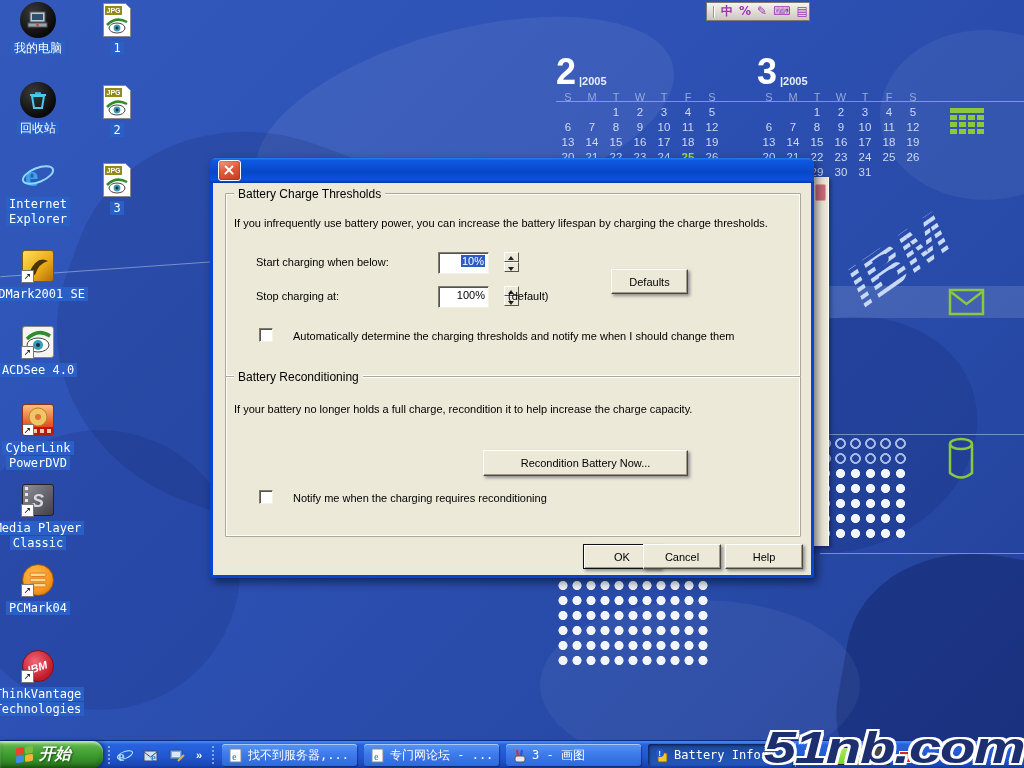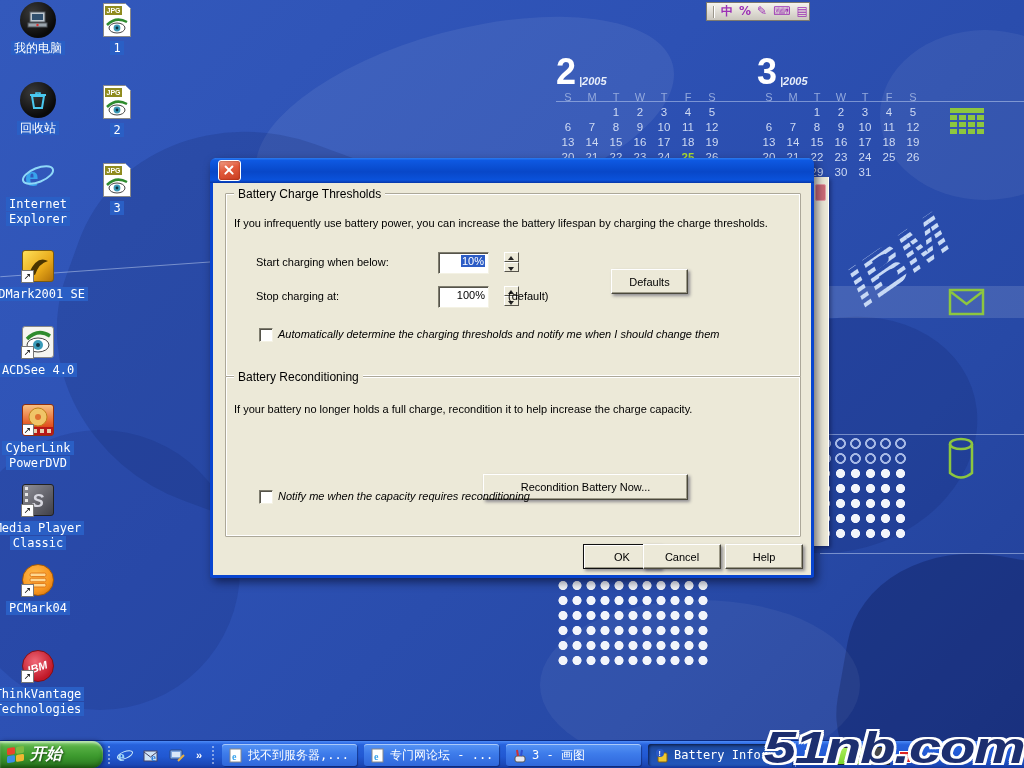--- a/index.html
+++ b/index.html
@@ -6,21 +6,21 @@
     font-family:"Liberation Sans",sans-serif;}
   .desktop{position:absolute;inset:0;width:1024px;height:768px;overflow:hidden;
     background:linear-gradient(135deg,#3359BC 0%,#2D51B4 40%,#2749A6 75%,#223F97 100%);}
   .blob{position:absolute;pointer-events:none;}
   .hline{position:absolute;height:1px;background:rgba(200,216,246,.5);}
   .band{position:absolute;background:rgba(255,255,255,.13);}
 
   
   .cal{position:absolute;top:55px;width:172px;color:#fff;}
   .cal-num{font-size:36px;font-weight:bold;line-height:34px;vertical-align:bottom;}
-  .cal-year{font-size:11px;font-weight:bold;margin-left:3px;color:#E8EEFA;font-style:italic;}
+  .cal-year{font-size:11px;font-weight:bold;margin-left:3px;color:#E8EEFA;}
   .cal-grid{margin-top:2px;display:grid;grid-template-columns:repeat(7,24px);grid-auto-rows:15px;
     text-align:center;font-size:11.5px;color:#CFDAF2;}
   .cal-dow{color:#93A9DC;font-size:11px;}
   .cal-today{color:#A9DC30;font-weight:bold;}
 
   
   .dots-filled{position:absolute;background-image:radial-gradient(circle,#F2F5FB 4.2px,transparent 4.9px);
     background-size:14px 15px;}
   .dots-rings{position:absolute;background-image:radial-gradient(circle,transparent 3.1px,rgba(190,206,242,.85) 3.7px,rgba(190,206,242,.85) 5.1px,transparent 5.7px);
     background-size:15px 15px;}
@@ -83,32 +83,32 @@
   .sb{flex:1;background:#ECE9D8;border:1px solid;border-color:#FFF #55534A #55534A #FFF;position:relative;}
   .sb::after{content:"";position:absolute;left:3px;border-left:3.5px solid transparent;border-right:3.5px solid transparent;}
   .sb.up::after{top:2.5px;border-bottom:4px solid #222;}
   .sb.dn::after{top:3.5px;border-top:4px solid #222;}
 
   .btn{position:absolute;background:#ECE9D8;border:1px solid;border-color:#FFFFFF #4A483C #4A483C #FFFFFF;
     box-shadow:inset -1px -1px 0 #9D9A88,2px 2px 3px rgba(30,30,60,.45);
     display:flex;align-items:center;justify-content:center;font-size:11px;cursor:default;}
   .btn.default{border:1px solid #101010;box-shadow:inset 1px 1px 0 #fff,inset -1px -1px 0 #9D9A88,2px 2px 3px rgba(30,30,60,.45);margin-left:24px;}
 
-  .chkrow{position:absolute;display:flex;align-items:flex-start;gap:5px;font-style:italic;}
+  .chkrow{position:absolute;display:flex;align-items:flex-end;gap:20px;}
   .chk{width:12px;height:12px;background:#fff;border:1px solid;border-color:#7E7C6E #F4F2E4 #F4F2E4 #7E7C6E;
     box-shadow:inset 1px 1px 0 #55534A;}
 
   
   .taskbar{position:absolute;left:0;top:740px;width:1024px;height:28px;z-index:50;
     background:linear-gradient(180deg,#4E8DF6 0%,#3A77EC 6%,#2762DC 14%,#2158D2 58%,#1B48B6 88%,#15379B 100%);
     border-top:1px solid #0B2A80;box-sizing:border-box;}
   .start{position:absolute;left:0;top:0;height:27px;width:103px;border-radius:0 11px 11px 0;
     background:linear-gradient(180deg,#8BD476 0%,#55AE43 22%,#3D9A2E 55%,#2F7F23 88%,#256318 100%);
     box-shadow:inset 0 2px 2px rgba(255,255,255,.45),inset 0 -3px 4px rgba(10,60,0,.4),2px 0 4px rgba(0,0,30,.45);
-    display:flex;align-items:center;padding-left:7px;gap:6px;box-sizing:border-box;
+    display:flex;align-items:center;padding-left:16px;gap:6px;box-sizing:border-box;
     color:#fff;font-size:16px;font-style:italic;font-weight:bold;text-shadow:1px 1px 2px #1C4A12;}
   .flag{width:17px;height:15px;display:grid;grid-template-columns:8px 8px;grid-template-rows:7px 7px;gap:1px;transform:skewY(-8deg);}
   .flag i{border-radius:1.5px;}
   .tgrip{position:absolute;top:5px;width:3px;height:18px;border-left:2px dotted rgba(255,255,255,.45);}
   .qlicon{position:absolute;top:5px;width:18px;height:18px;display:flex;align-items:center;justify-content:center;}
   .tbtn{position:absolute;top:3px;height:22px;width:135px;border-radius:3px;box-sizing:border-box;
     background:linear-gradient(180deg,#5795F5,#3D7BEA 45%,#3068DB);
     box-shadow:inset 0 1px 0 rgba(255,255,255,.5),1px 1px 1px rgba(0,0,30,.35);
     color:#fff;font-family:"DejaVu Sans Mono","Liberation Mono",monospace;font-size:12px;
     display:flex;align-items:center;gap:5px;padding:0 6px;white-space:nowrap;overflow:hidden;}
@@ -496,24 +496,24 @@
 
         <div class="chkrow" style="left:33px;top:134px;">
           <div class="chk"></div>
           <span>Automatically determine the charging thresholds and notify me when I should change them</span>
         </div>
       </div>
 
       <div class="grp grp2">
         <span class="grp-legend">Battery Reconditioning</span>
         <div class="desc" style="top:26px;">If your battery no longer holds a full charge, recondition it to help increase the charge capacity.</div>
-        <div class="btn" style="left:257px;top:73px;width:203px;height:24px;margin-top:24px;">Recondition Battery Now...</div>
+        <div class="btn" style="left:257px;top:73px;width:203px;height:24px;">Recondition Battery Now...</div>
         <div class="chkrow" style="left:33px;top:113px;">
           <div class="chk"></div>
-          <span>Notify me when the capacity requires reconditioning</span>
+          <span>Notify me when the charging requires reconditioning</span>
         </div>
       </div>
 
       <div class="btn default" style="left:346px;top:361px;width:76px;height:23px;">OK</div>
       <div class="btn" style="left:430px;top:361px;width:76px;height:23px;">Cancel</div>
       <div class="btn" style="left:512px;top:361px;width:76px;height:23px;">Help</div>
     </div>
   </div>
 
   <div class="taskbar">

